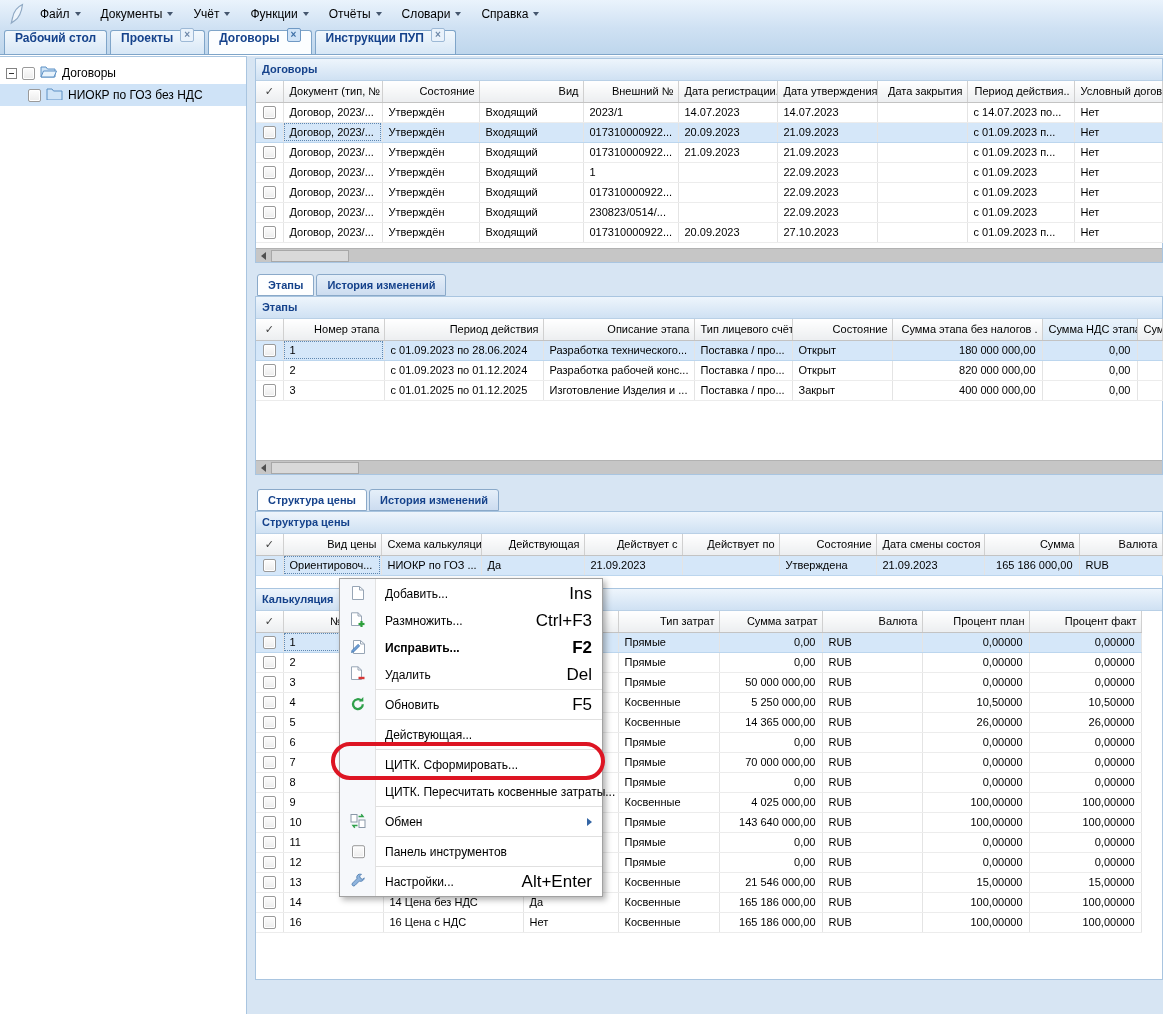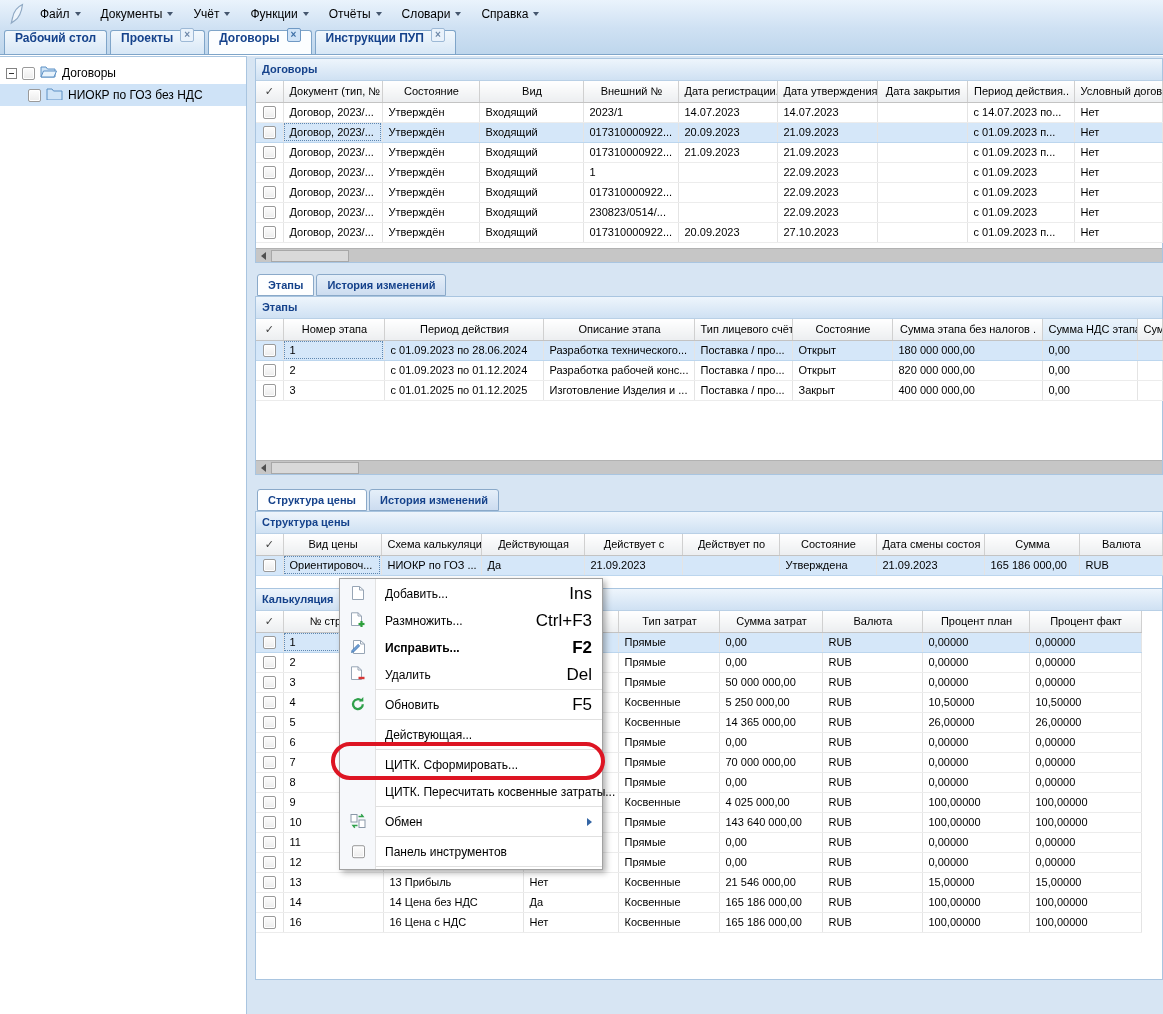--- a/index.html
+++ b/index.html
@@ -45,27 +45,27 @@
   .expander::after { content:''; position:absolute; left:2px; right:2px; top:4px; height:1px; background:#333; }
   .cb { display:inline-block; width:13px; height:13px; border:1px solid #9a9a9a; border-radius:2px;
     background:linear-gradient(#fdfdfd,#ececec); box-shadow:inset 0 0 0 1px #fff; vertical-align:middle; flex:none; }
 
   
   .section { position:absolute; background:#fff; border:1px solid #a9c5e0; }
   .sec-title { height:22px; background:linear-gradient(#eef5fc,#cfe1f3); border-bottom:1px solid #b9d0e6;
     color:#15428b; font-weight:bold; padding:4px 0 0 6px; }
   table.grid { border-collapse:collapse; table-layout:fixed; width:100%; }
   .grid th { height:21px; background:linear-gradient(#ffffff,#eceef0); border-right:1px solid #d0d0d0;
-    border-bottom:1px solid #c3c3c3; font-weight:normal; text-align:center; padding:0 4px 0 6px;
+    border-bottom:1px solid #c3c3c3; font-weight:normal; text-align:right; padding:0 4px 0 6px;
     white-space:nowrap; overflow:hidden; }
   .grid th.sorted { background:linear-gradient(#eaf3fb,#d8e8f6); }
   .grid th.chk, .grid td.chk { text-align:center; padding:0; color:#444; }
   .grid td { height:20px; border-right:1px solid #e4e4e4; border-bottom:1px solid #ececec; padding:0 6px;
     white-space:nowrap; overflow:hidden; }
-  .grid td.num { text-align:left; }
+  .grid td.num { text-align:right; }
   .grid tr.sel td { background:#d5e7f9; border-bottom-color:#bcd6ee; }
   .focus-cell { outline:1px dotted #5f87b0; outline-offset:-2px; }
 
   
   .subtabs { position:absolute; display:flex; gap:2px; align-items:flex-end; height:23px; z-index:2; }
   .subtab { height:22px; padding:4px 10px 0; border:1px solid #8aa9c9; border-radius:3px 3px 0 0;
     background:linear-gradient(#e5eff9,#ccdcf0); font-weight:bold; color:#15428b; white-space:nowrap; }
   .subtab.active { background:#fdfeff; }
 
   
@@ -704,15 +704,22 @@
         </svg></span>
       <span class="mi-label">Обмен</span>
       <span class="mi-sub"></span>
     </div>
     <div class="mi-sep"></div>
     <div class="mi">
       <span class="mi-icon"><span class="cb"></span></span>
       <span class="mi-label">Панель инструментов</span>
     </div>
     <div class="mi-sep"></div>
+    <div class="mi">
+      <span class="mi-icon"><svg width="15" height="15" viewBox="0 0 15 15">
+          <path d="M13.2 4.3a3.6 3.6 0 0 1-4.9 3.3L4 11.9A1.7 1.7 0 1 1 1.6 9.5l4.3-4.3a3.6 3.6 0 0 1 4.6-4.6L8.6 2.5l1 2.4 2.4 1z" fill="#8fb4dd" stroke="#4a78ac" stroke-width="0.8"></path>
+        </svg></span>
+      <span class="mi-label">Настройки...</span>
+      <span class="mi-short">Alt+Enter</span>
+    </div>
   </div>
 
 <div id="red-oval" style="border-color: rgb(221, 21, 35);"></div>
 
 </body></html>

